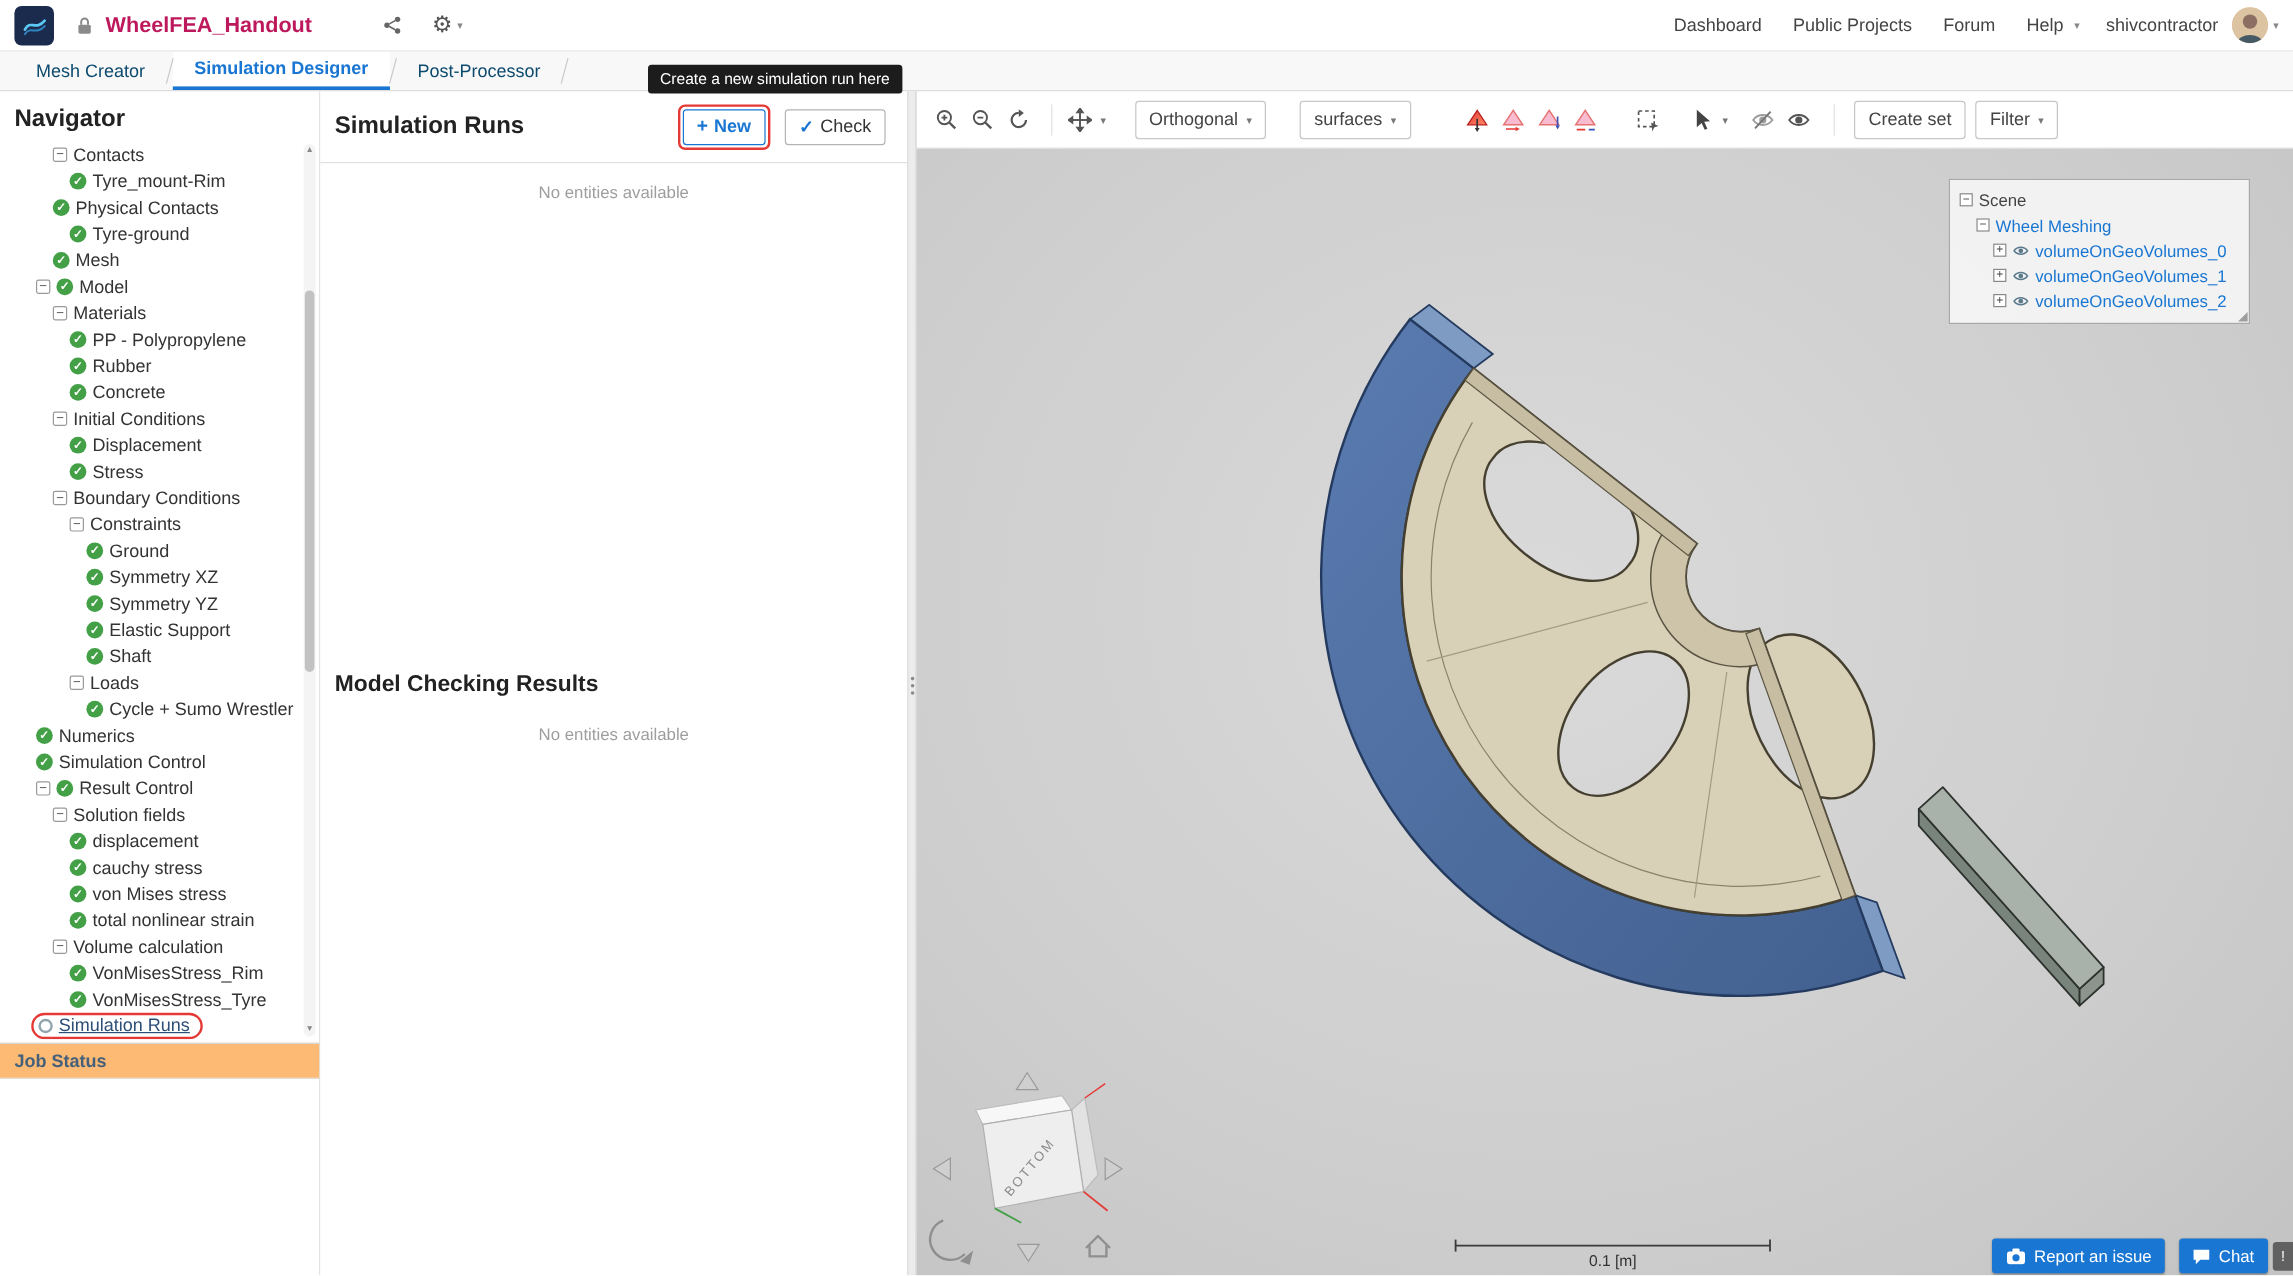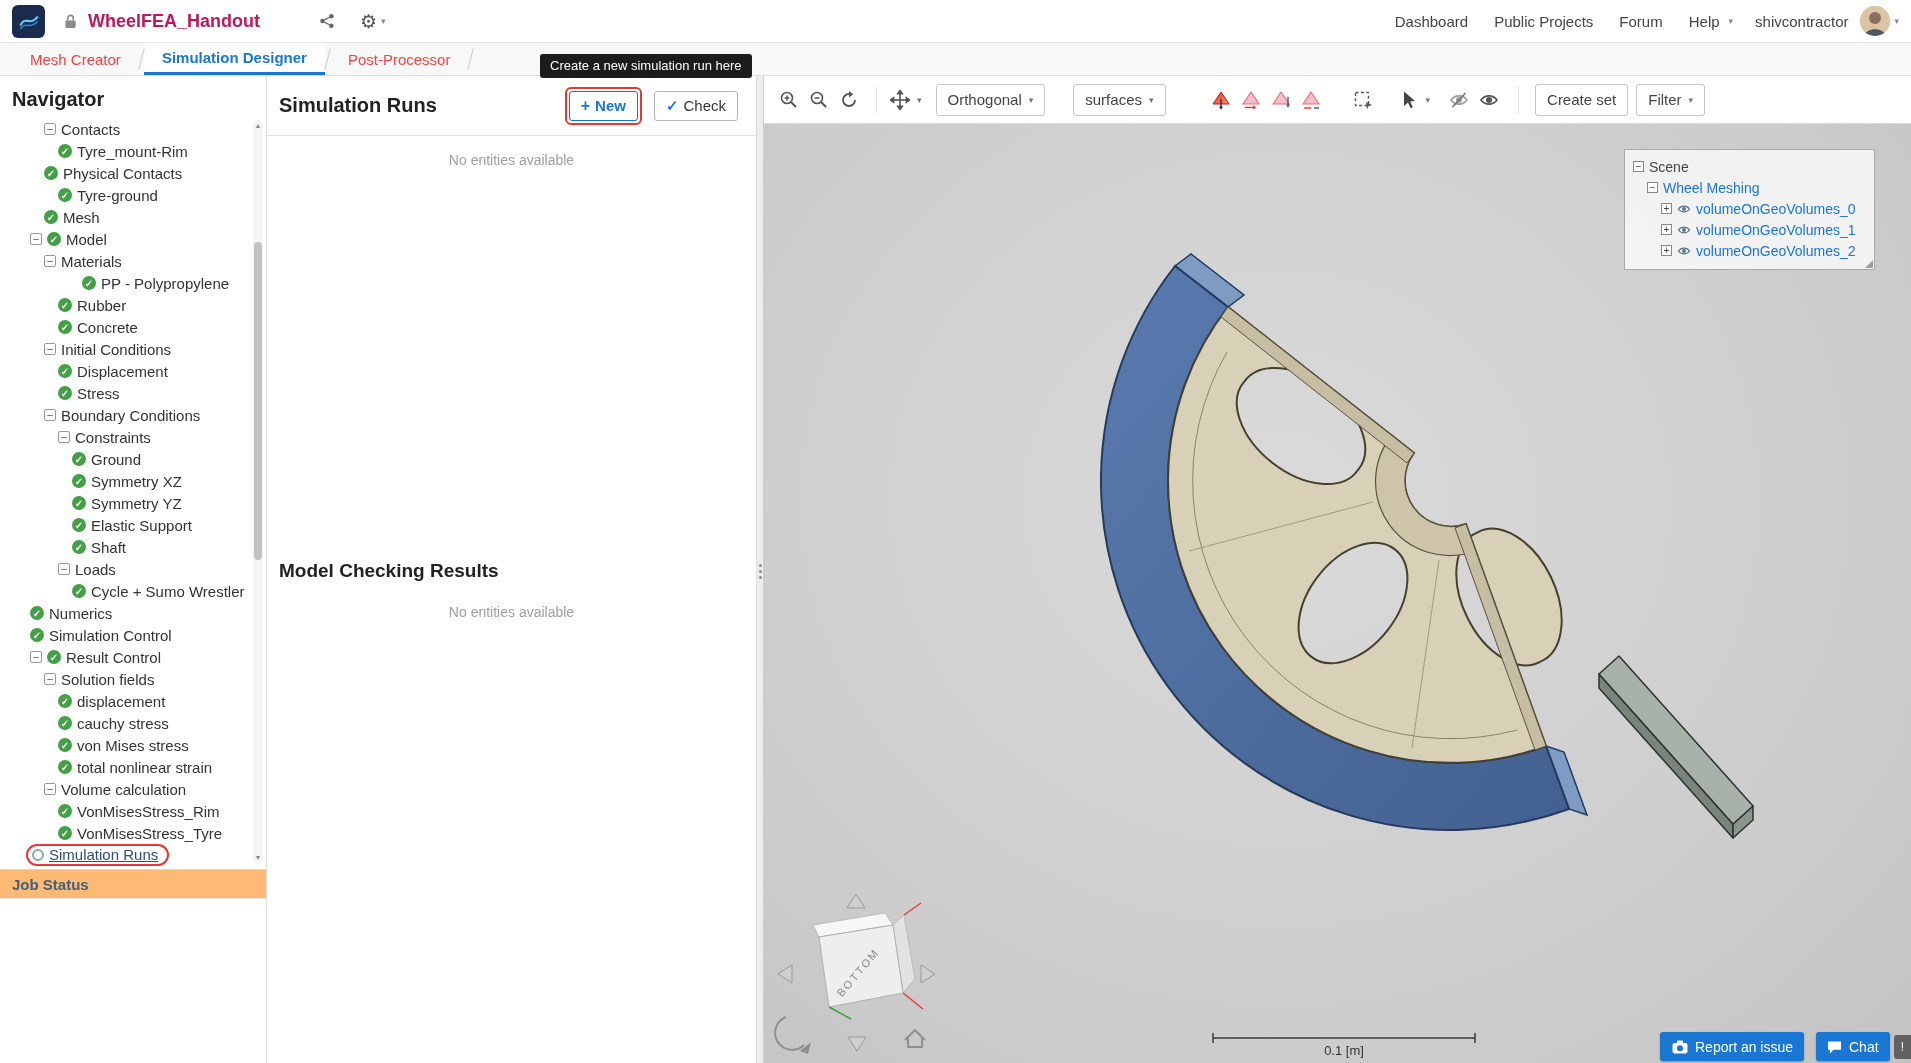--- a/index.html
+++ b/index.html
@@ -19,21 +19,21 @@
   .chev{font-size:9px;color:#888;margin-left:4px;}
   .top-spacer{flex:1;}
   .topnav{display:flex;align-items:center;gap:26px;margin-right:22px;}
   .top-link{font-size:15px;color:#444;display:flex;align-items:center;gap:5px;cursor:pointer;}
   .username{font-size:15px;color:#444;margin-right:12px;}
   .avatar{width:30px;height:30px;border-radius:50%;overflow:hidden;background:#e8caa8;flex:none;}
 
   
   .tabbar{left:0;top:43px;width:1911px;height:33px;background:#f8f8f8;border-bottom:1px solid #ddd;
           display:flex;align-items:stretch;padding-left:12px;z-index:10;}
-  .tab{display:flex;align-items:center;padding:0 18px;font-size:15px;color:#ef4444;cursor:pointer;}
+  .tab{display:flex;align-items:center;padding:0 18px;font-size:15px;color:#0c4a6e;cursor:pointer;}
   .tab.active{color:#1976d2;font-weight:700;background:#fff;border-bottom:3px solid #1976d2;}
   .tab-sep{width:1px;background:#c9c9c9;margin:5px 2px;transform:rotate(15deg);}
 
   
   .navigator{left:0;top:76px;width:267px;height:987px;background:#fff;border-right:1px solid #ddd;}
   .nav-title{padding:12px 12px 4px;font-size:20px;font-weight:700;color:#222;}
   .tree{position:absolute;left:0;top:42px;right:16px;bottom:197px;overflow:hidden;}
   .tree-row{height:22px;display:flex;align-items:center;font-size:15px;color:#333;white-space:nowrap;cursor:pointer;}
   .tree-inner{display:inline-flex;align-items:center;}
   .tree-inner.hl{border:2px solid #e53935;border-radius:12px;padding:0 9px 1px 4px;margin-left:-4px;}
@@ -218,21 +218,21 @@
             <span class="t-ic check"></span>
             <span class="t-label">Model</span>
           </span>
         </div>
         <div class="tree-row" style="padding-left: 44px;">
           <span class="tree-inner">
             <span class="t-ic collapse"></span>
             <span class="t-label">Materials</span>
           </span>
         </div>
-        <div class="tree-row" style="padding-left: 82px;">
+        <div class="tree-row" style="padding-left: 58px;">
           <span class="tree-inner">
             <span class="t-ic check"></span>
             <span class="t-label">PP - Polypropylene</span>
           </span>
         </div>
         <div class="tree-row" style="padding-left: 58px;">
           <span class="tree-inner">
             <span class="t-ic check"></span>
             <span class="t-label">Rubber</span>
           </span>
@@ -461,21 +461,21 @@
         <svg width="20" height="20" viewBox="0 0 20 20" stroke="#555" stroke-width="1.6" fill="#555">
             <line x1="10" y1="3" x2="10" y2="17"></line>
             <line x1="3" y1="10" x2="17" y2="10"></line>
             <polygon points="10,0.5 7.8,3.6 12.2,3.6"></polygon>
             <polygon points="10,19.5 7.8,16.4 12.2,16.4"></polygon>
             <polygon points="0.5,10 3.6,7.8 3.6,12.2"></polygon>
             <polygon points="19.5,10 16.4,7.8 16.4,12.2"></polygon>
           </svg>
       </span>
       <span class="tb-chev" style="margin-right:14px;">▾</span>
-      <span class="tb-btn" style="">
+      <span class="tb-btn" style="margin-left:10px;">
         <span>Orthogonal</span>
           <span class="tb-chev">▾</span>
       </span>
       <span class="tb-btn" style="margin-left:28px;">
         <span>surfaces</span>
           <span class="tb-chev">▾</span>
       </span>
       <span class="tb-icon" style="margin-left:42px;">
         <svg width="22" height="22" viewBox="0 0 22 22">
             <defs>

